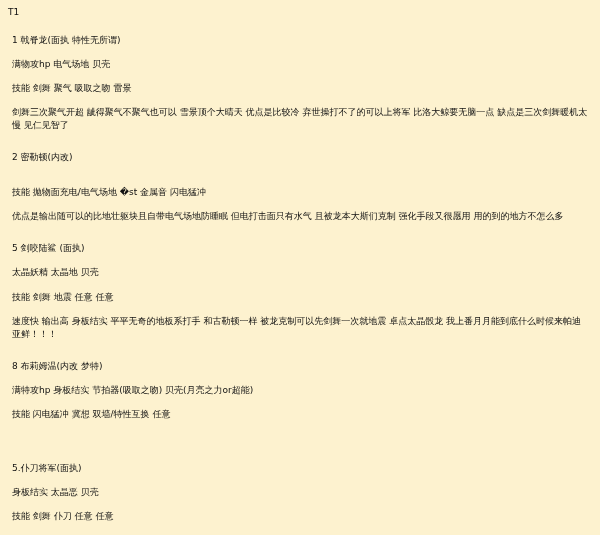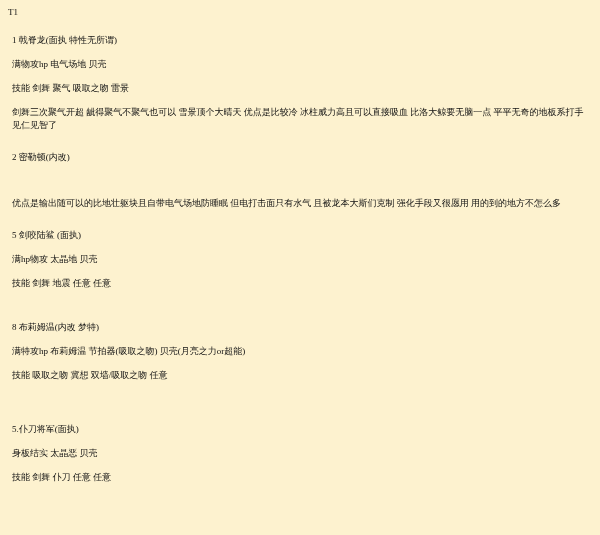--- a/index.html
+++ b/index.html
@@ -17,21 +17,20 @@
     overflow: hidden;
   }
   .page {
     padding: 6px 8px 0 8px;
     box-sizing: border-box;
     width: 600px;
   }
   .line {
     white-space: pre-wrap;
     min-height: 11px;
-    font-family: Liberation Serif, serif;
   }
   .blank {
     min-height: 11px;
   }
   .entry {
     margin: 4px;
     padding: 0;
   }
 </style>
 </head>
@@ -41,49 +40,51 @@
   <div class="line">T1</div>
   <div class="blank"></div>
 
   <div class="entry">
     <div class="line">1 戟脊龙(面执 特性无所谓)</div>
     <div class="blank"></div>
     <div class="line">满物攻hp 电气场地 贝壳</div>
     <div class="blank"></div>
     <div class="line">技能 剑舞 聚气 吸取之吻 雷景</div>
     <div class="blank"></div>
-    <div class="line">剑舞三次聚气开超 龇得聚气不聚气也可以 雪景顶个大晴天 优点是比较冷 冰柱威力高且可以直接吸血 比洛大鲸要无脑一点 平平无奇的地板系打手 见仁见智了</div>
+    <div class="line">剑舞三次聚气开超 龇得聚气不聚气也可以 雪景顶个大晴天 优点是比较冷 弃世操打不了的可以上将军 比洛大鲸要无脑一点 缺点是三次剑舞暖机太慢 见仁见智了</div>
   </div>
   <div class="blank"></div>
 
   <div class="entry">
     <div class="line">2 密勒顿(内改)</div>
     <div class="blank"></div>
     <div class="blank"></div>
+    <div class="line">技能 抛物面充电/电气场地 �st 金属音 闪电猛冲</div>
     <div class="blank"></div>
     <div class="line">优点是输出随可以的比地壮躯块且自带电气场地防睡眠 但电打击面只有水气 且被龙本大斯们克制 强化手段又很愿用 用的到的地方不怎么多</div>
   </div>
   <div class="blank"></div>
 
   <div class="entry">
     <div class="line">5 剑咬陆鲨 (面执)</div>
     <div class="blank"></div>
-    <div class="line">满hp物攻 太晶地 贝壳</div>
+    <div class="line">太晶妖精 太晶地 贝壳</div>
     <div class="blank"></div>
     <div class="line">技能 剑舞 地震 任意 任意</div>
     <div class="blank"></div>
+    <div class="line">速度快 输出高 身板结实 平平无奇的地板系打手 和古勒顿一样 被龙克制可以先剑舞一次就地震 卓点太晶骰龙 我上番月月能到底什么时候来帕迪亚鲜！！！</div>
   </div>
   <div class="blank"></div>
 
   <div class="entry">
     <div class="line">8 布莉姆温(内改 梦特)</div>
     <div class="blank"></div>
-    <div class="line">满特攻hp 布莉姆温 节拍器(吸取之吻) 贝壳(月亮之力or超能)</div>
+    <div class="line">满特攻hp 身板结实 节拍器(吸取之吻) 贝壳(月亮之力or超能)</div>
     <div class="blank"></div>
-    <div class="line">技能 吸取之吻 冀想 双墙/吸取之吻 任意</div>
+    <div class="line">技能 闪电猛冲 冀想 双墙/特性互换 任意</div>
   </div>
   <div class="blank"></div>
   <div class="blank"></div>
   <div class="blank"></div>
 
   <div class="entry">
     <div class="line">5.仆刀将军(面执)</div>
     <div class="blank"></div>
     <div class="line">身板结实 太晶恶 贝壳</div>
     <div class="blank"></div>

